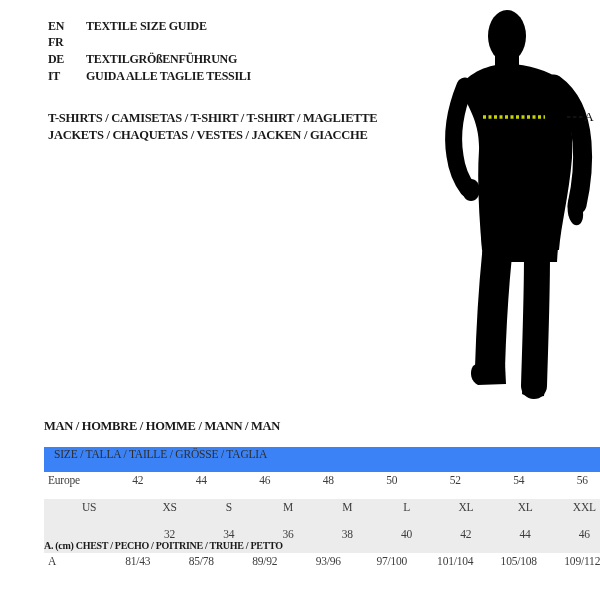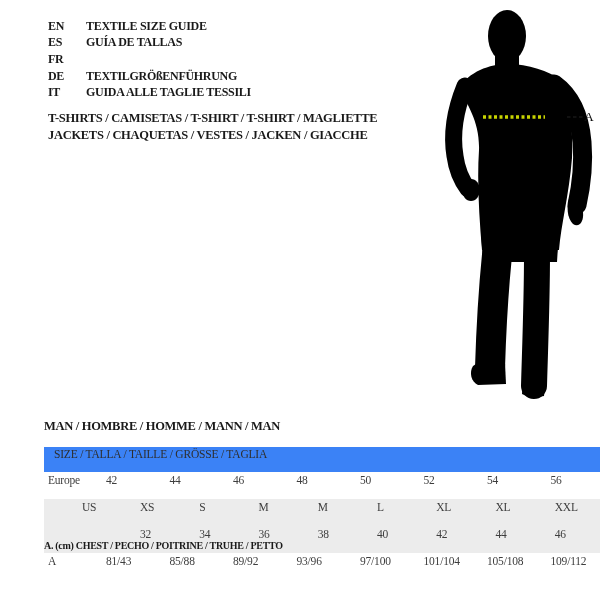--- a/index.html
+++ b/index.html
@@ -19,37 +19,33 @@
   .figure-wrap{position:absolute;left:405px;top:0;width:195px;height:410px;}
   .measure-a{position:absolute;left:558px;top:109px;font-size:13.5px;font-weight:400;color:#111;}
   
   .section-heading{position:absolute;left:18px;top:419px;font-size:12.5px;font-weight:bold;letter-spacing:-0.3px;}
   
   .size-table{position:absolute;left:18px;top:447px;width:570px;font-size:11.5px;letter-spacing:-0.2px;color:#3d3d3d;}
   .t-header{background:#3b82f6;color:#2e2e2e;height:25px;line-height:15px;padding-left:10px;white-space:nowrap;}
   .t-row{display:flex;height:27px;line-height:16.5px;}
   .t-row.shaded{background:#ececec;padding-left:34px;}
   .t-label{width:62px;padding-left:4px;box-sizing:border-box;text-align:left;}
-  .t-cell{flex:1;text-align:left;}
+  .t-cell{flex:1;text-align:center;}
   
   .footnote{position:absolute;left:18px;top:540px;font-size:10px;font-weight:bold;letter-spacing:-0.3px;white-space:nowrap;}
 </style>
 </head>
 <body>
 
 <div class="canvas">
 
   <div class="lang-block">
     <div class="lang-row">
       <span class="lang-code">EN</span>
       <span class="lang-label">TEXTILE SIZE GUIDE</span>
-    </div>
-    <div class="lang-row">
-      <span class="lang-code">ES</span>
-      <span class="lang-label">GUÍA DE TALLAS</span>
     </div>
     <div class="lang-row">
       <span class="lang-code">FR</span>
     </div>
     <div class="lang-row">
       <span class="lang-code">DE</span>
       <span class="lang-label">TEXTILGRÖßENFÜHRUNG</span>
     </div>
     <div class="lang-row">
       <span class="lang-code">IT</span>
@@ -142,21 +138,21 @@
       <span class="t-cell">38</span>
       <span class="t-cell">40</span>
       <span class="t-cell">42</span>
       <span class="t-cell">44</span>
       <span class="t-cell">46</span>
     </div>
 
     <div class="t-row">
       <span class="t-label">A</span>
       <span class="t-cell">81/43</span>
-      <span class="t-cell">85/88</span>
+      <span class="t-cell">85/78</span>
       <span class="t-cell">89/92</span>
       <span class="t-cell">93/96</span>
       <span class="t-cell">97/100</span>
       <span class="t-cell">101/104</span>
       <span class="t-cell">105/108</span>
       <span class="t-cell">109/112</span>
     </div>
   </div>
 
   <div class="footnote">A. (cm) CHEST / PECHO / POITRINE / TRUHE / PETTO</div>

